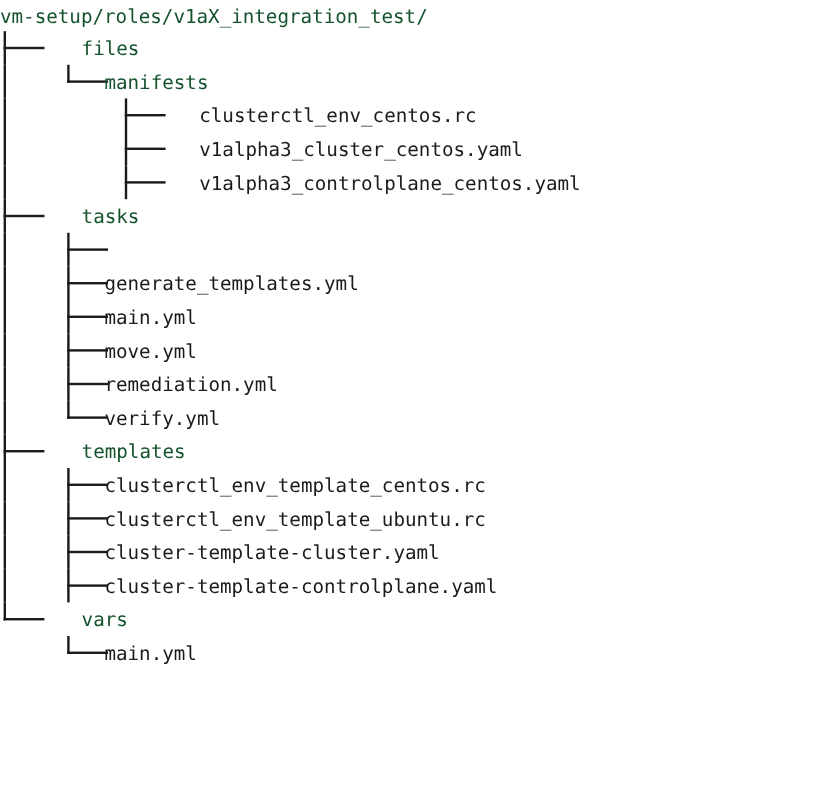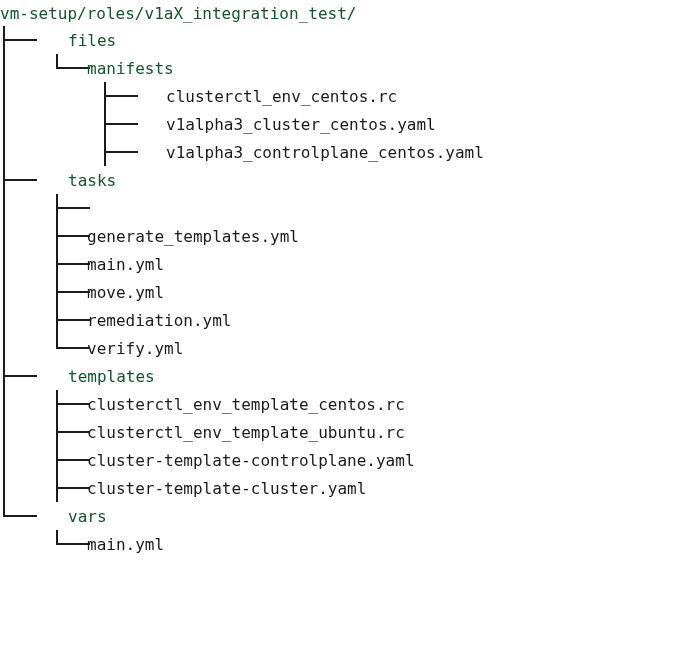--- a/index.html
+++ b/index.html
@@ -117,27 +117,27 @@
   <div class="row">
     <i class="v p1"></i>
     <i class="v p2"></i>
       <i class="h p2"></i>
     <span class="lbl x2">clusterctl_env_template_ubuntu.rc</span>
   </div>
   <div class="row">
     <i class="v p1"></i>
     <i class="v p2"></i>
       <i class="h p2"></i>
-    <span class="lbl x2">cluster-template-controlplane.yaml</span>
+    <span class="lbl x2">cluster-template-cluster.yaml</span>
   </div>
   <div class="row">
     <i class="v p1"></i>
     <i class="v p2"></i>
       <i class="h p2"></i>
-    <span class="lbl x2">cluster-template-cluster.yaml</span>
+    <span class="lbl x2">cluster-template-controlplane.yaml</span>
   </div>
 
   <div class="row">
     <i class="v c p1"></i>
       <i class="h p1"></i>
     <span class="lbl dir x1">vars</span>
   </div>
 
   <div class="row">
     <i class="v c p2"></i>

